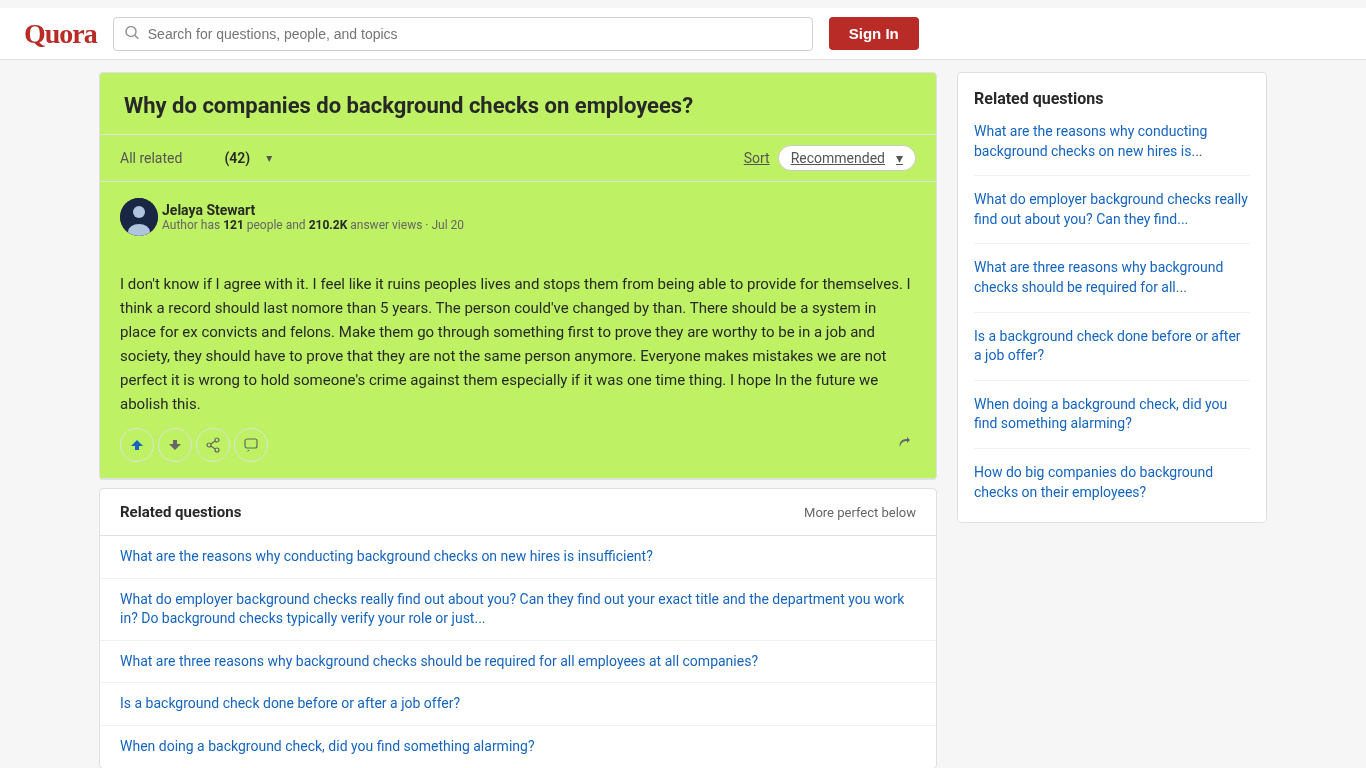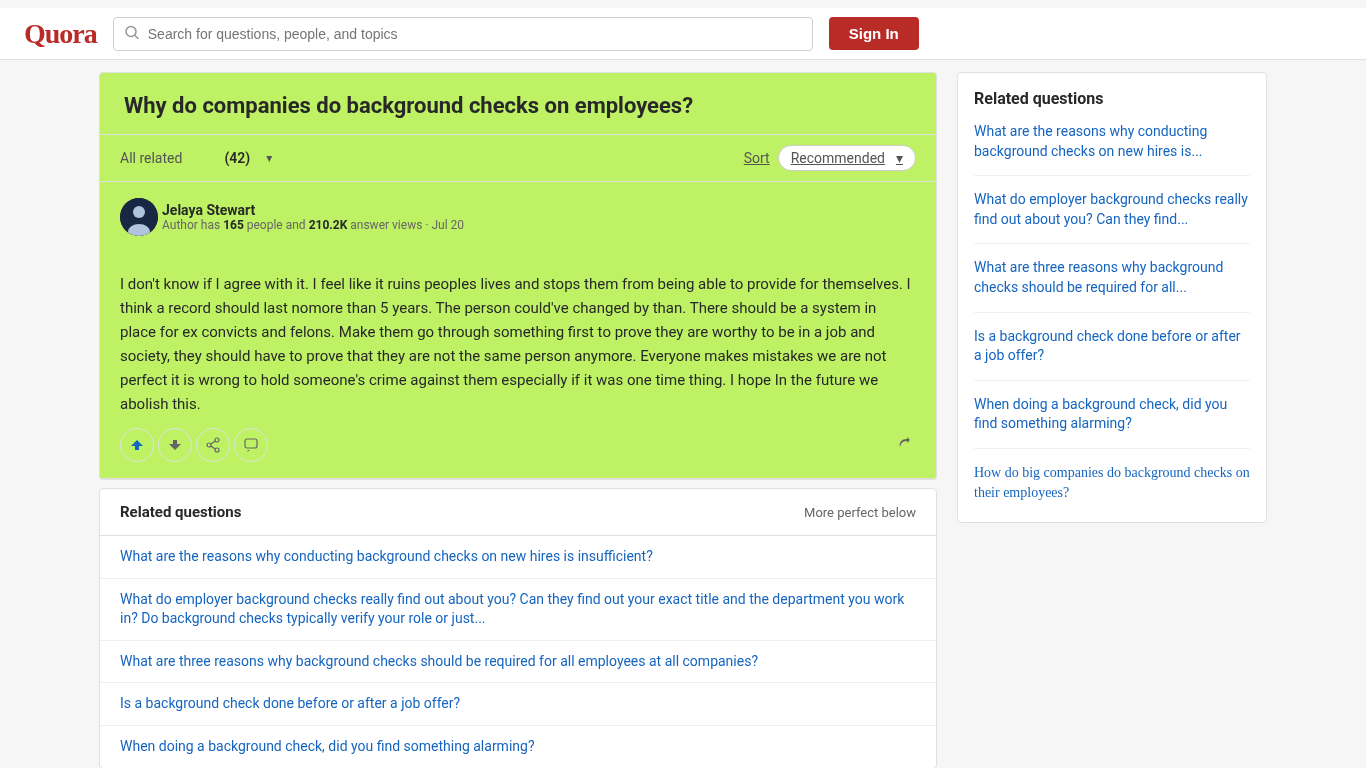--- a/index.html
+++ b/index.html
@@ -282,21 +282,20 @@
       text-decoration: none;
       line-height: 1.4;
       margin-bottom: 14px;
       padding-bottom: 14px;
       border-bottom: 1px solid #f0f0f0;
     }
     .sidebar-question-link:last-child {
       margin-bottom: 4px;
       padding-bottom: 0;
       border-bottom: none;
-      font-family: Liberation Serif, serif;
     }
   </style>
 </head>
 <body>
 
 <header class="header">
   <div class="logo">Quora</div>
   <div class="search-wrapper">
     <span class="search-icon-wrap">
       <svg width="14" height="14" viewBox="0 0 14 14" fill="none">
@@ -337,21 +336,21 @@
             <svg width="38" height="38" viewBox="0 0 38 38">
               <circle cx="19" cy="19" r="19" fill="#1a2744"></circle>
               <circle cx="19" cy="14" r="6" fill="#b0c4de"></circle>
               <ellipse cx="19" cy="34" rx="11" ry="8" fill="#b0c4de"></ellipse>
             </svg>
           </div>
           <div class="author-info">
             <span class="author-name">Jelaya Stewart</span>
             <span class="author-meta">
               <span>Author has</span>
-              <strong>165</strong>
+              <strong>121</strong>
               <span>people and</span>
               <strong>210.2K</strong>
               <span>answer views · Jul 20</span>
             </span>
           </div>
         </div>
         <div class="answer-text">I don't know if I agree with it. I feel like it ruins peoples lives and stops them from being able to provide for themselves. I think a record should last nomore than 5 years. The person could've changed by than. There should be a system in place for ex convicts and felons. Make them go through something first to prove they are worthy to be in a job and society, they should have to prove that they are not the same person anymore. Everyone makes mistakes we are not perfect it is wrong to hold someone's crime against them especially if it was one time thing. I hope In the future we abolish this.</div>
         <div class="action-bar">
           <button class="action-btn upvote" title="Upvote">
             <svg width="16" height="16" viewBox="0 0 16 16" fill="none">

